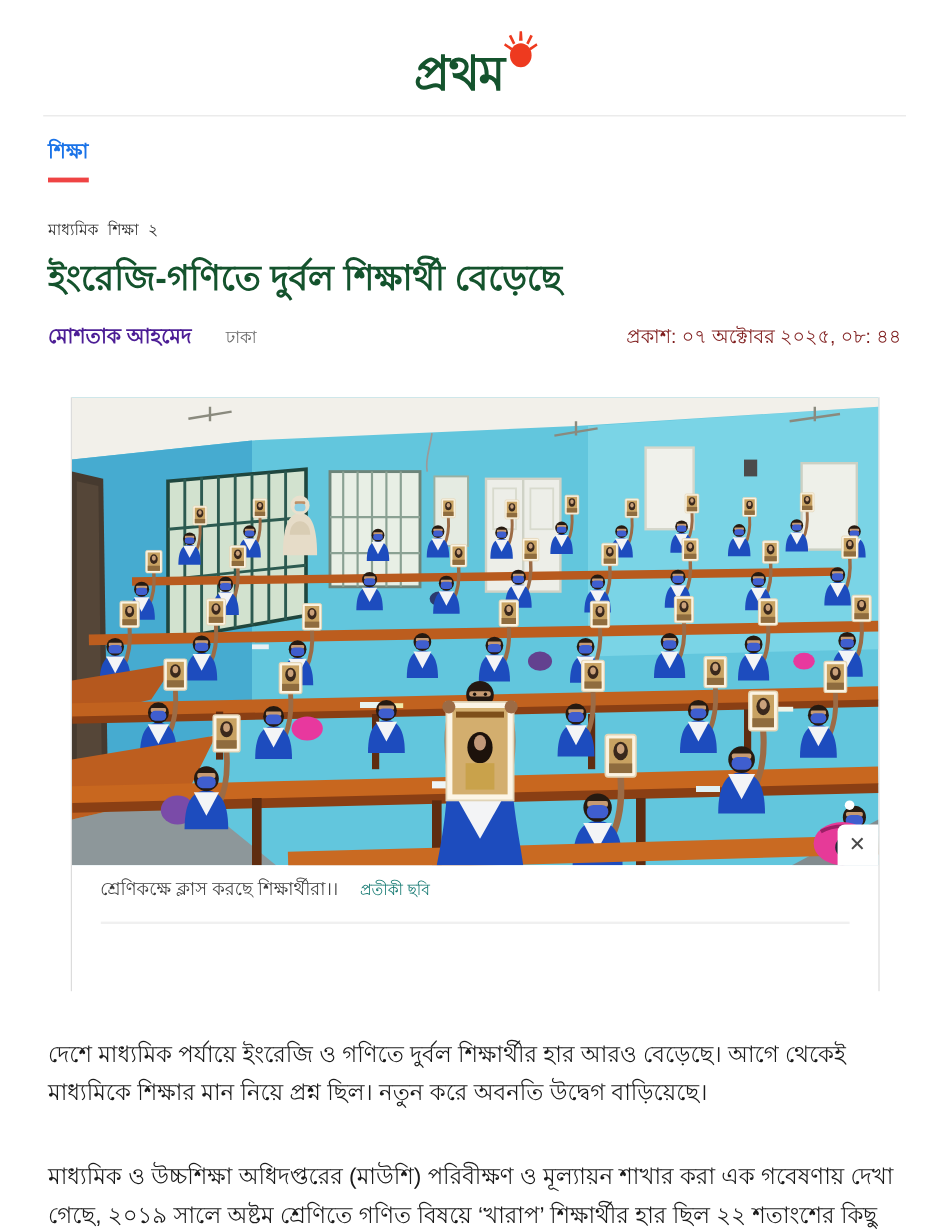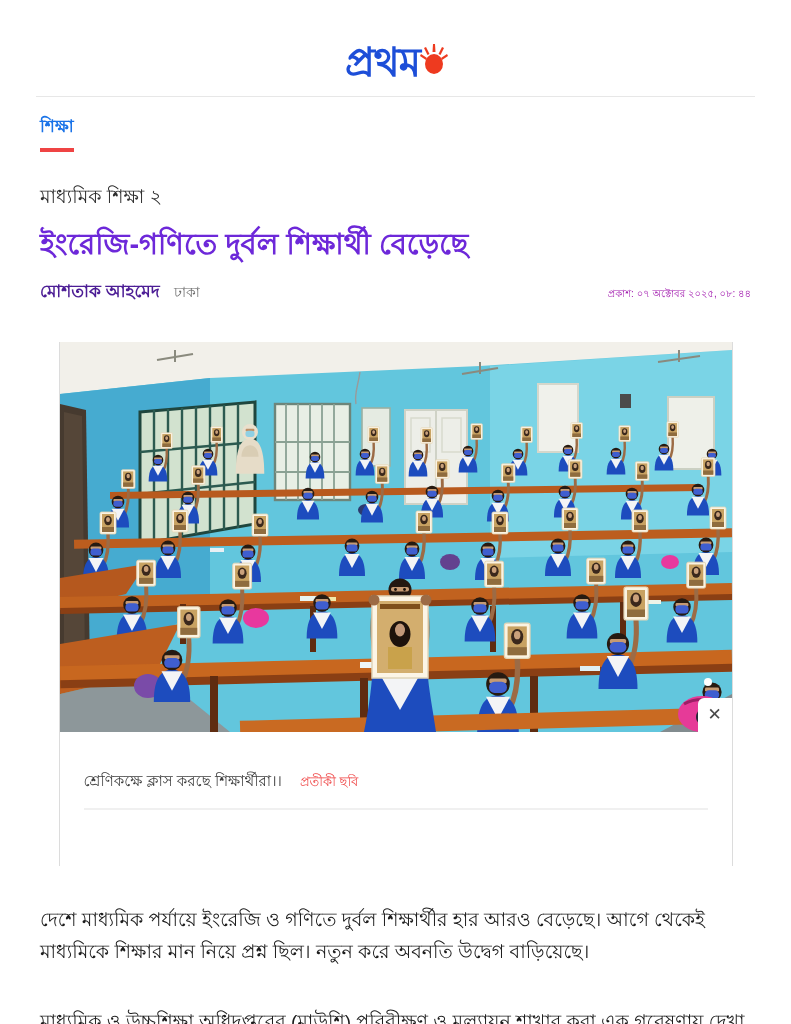--- a/index.html
+++ b/index.html
@@ -1,47 +1,47 @@
 <!DOCTYPE html>
 <html><head>
 <meta charset="utf-8">
 <style>
   html,body{margin:0;padding:0;background:#ffffff;}
   body{width:791px;font-family:"Liberation Sans","DejaVu Sans",sans-serif;color:#1c1c1c;}
 
   
   .site-header{height:97px;box-sizing:border-box;display:flex;align-items:flex-end;justify-content:center;
     padding-bottom:14px;border-bottom:1px solid #e7e7e7;margin:0 36px;}
-  .logo{display:flex;align-items:flex-end;font-weight:bold;font-size:40px;letter-spacing:-1px;color:#1d4ed8;
+  .logo{display:flex;align-items:flex-start;font-weight:bold;font-size:40px;letter-spacing:-1px;color:#14532d;
     text-decoration:none;line-height:1;}
   .sun-wrap{margin:-18px -3px 0 -1px;display:block;}
 
   
   main{padding:0 40px;}
   .category-link{display:inline-block;margin-top:16px;color:#1a73e8;font-size:17px;font-weight:bold;
     text-decoration:none;border-bottom:4px solid #ef4444;padding-bottom:7px;}
-  .kicker{margin-top:30px;font-size:19px;color:#2e2e2e;}
-  h1.headline{margin:12px 0 0;font-size:29px;font-weight:bold;color:#6d28d9;line-height:1.25;}
+  .kicker{margin-top:30px;font-size:13px;color:#2e2e2e;font-family:Liberation Mono, monospace;}
+  h1.headline{margin:12px 0 0;font-size:29px;font-weight:bold;color:#14532d;line-height:1.25;}
   .meta-row{margin-top:16px;display:flex;justify-content:space-between;align-items:baseline;}
   .author-name{font-weight:bold;font-size:17px;color:#4c1d95;text-decoration:none;}
-  .author-loc{font-size:14px;color:#6b6b6b;margin-left:10px;}
-  .publish-date{font-size:10px;color:#a21caf;}
+  .author-loc{font-size:14px;color:#6b6b6b;margin-left:24px;}
+  .publish-date{font-size:16px;color:#7f1d1d;}
 
   
   figure.article-figure{margin:36px 0 0;padding:0;}
   .photo-box{width:672px;margin:0 auto;border-left:1px solid #dcdcdc;border-right:1px solid #dcdcdc;
     padding-bottom:56px;position:relative;}
   .photo-stage{position:relative;width:672px;height:390px;}
   svg.scene{display:block;width:672px;height:390px;}
   .close-btn{position:absolute;right:0;bottom:0;width:34px;height:34px;background:#fff;border:0;padding:0;
     border-top-left-radius:6px;color:#4a4a4a;font-size:17px;line-height:34px;text-align:center;cursor:pointer;}
   .caption-row{margin:8px 24px 0;padding-bottom:14px;border-bottom:2px solid #f0f0f0;
     display:flex;align-items:baseline;gap:18px;}
-  .caption-text{font-size:15px;color:#3d3d3d;margin-top:29px;}
-  .caption-credit{font-size:13px;color:#ef4444;white-space:nowrap;}
+  .caption-text{font-size:15px;color:#3d3d3d;}
+  .caption-credit{font-size:13px;color:#0f766e;white-space:nowrap;}
 
   
   p.body-para{font-size:19px;line-height:1.68;margin:38px 0 0;color:#1b1b1b;}
 </style>
 </head>
 <body>
 
 <header class="site-header">
   <a class="logo" href="#">
     <span>প্রথম</span>

